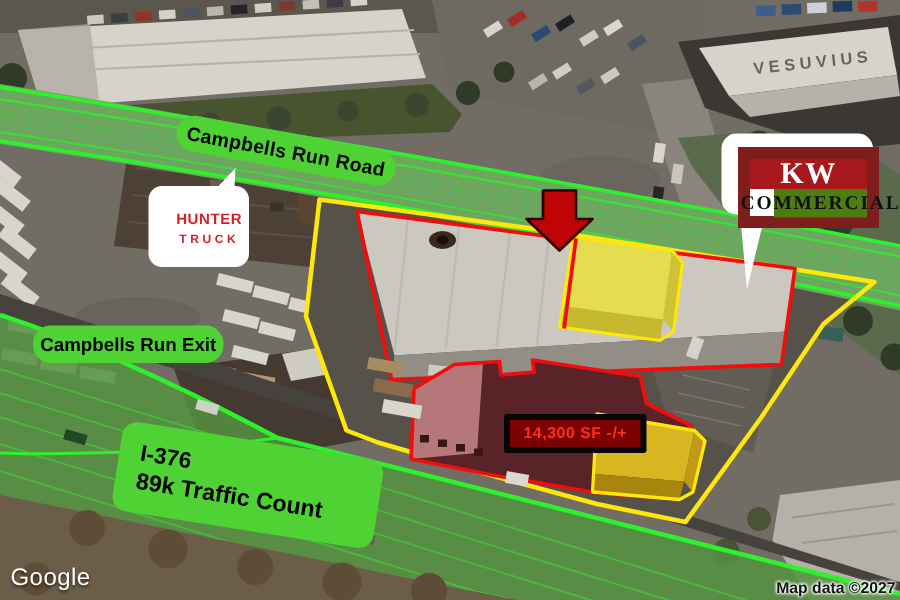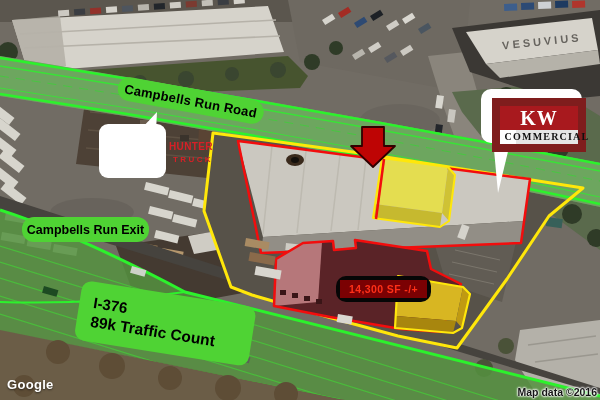--- a/index.html
+++ b/index.html
@@ -17,38 +17,38 @@
         background:#4fd334;position:absolute;transform:rotate(9deg);transform-origin:0 0;
         display:flex;flex-direction:column;justify-content:center;padding-left:14px;
         color:#000;font-weight:700;}
   #box-i376 .l1{font-size:15px;}
   #box-i376 .l2{font-size:15.5px;margin-top:2px;}
 
   .sf-label{position:absolute;background:#060606;padding:4px;border-radius:2px;}
   .sf-label .inner{background:#7b0103;padding:3px 9px;font-size:10.5px;font-weight:700;
         color:#ff3018;letter-spacing:.4px;white-space:nowrap;}
   #sf1{left:314px;top:163px;}
-  #sf2{left:336px;top:276px;border-radius:10px;}
+  #sf2{left:336px;top:276px;}
 
   #hunter-text{position:absolute;left:100px;top:129px;width:79px;height:46px;
-        display:flex;flex-direction:column;align-items:flex-end;justify-content:center;
-        color:#d62027;text-align:center;padding-left:34px;}
+        display:flex;flex-direction:column;align-items:center;justify-content:center;
+        color:#d62027;text-align:center;}
   #hunter-text .h1{font-size:10px;font-weight:800;letter-spacing:.4px;}
   #hunter-text .h2{font-size:8px;font-weight:700;letter-spacing:2.4px;margin-top:3px;}
 
   #kw-logo{position:absolute;left:492px;top:98px;width:78px;height:38px;
         border:8px solid #7f1d1d;display:flex;flex-direction:column;background:#fff;}
   #kw-logo .kw-top{flex:1;background:#a8191e;display:flex;align-items:center;justify-content:center;
         color:#fff;font-family:"Liberation Serif",serif;font-weight:700;font-size:20px;
         letter-spacing:1px;line-height:1;}
-  #kw-logo .kw-bottom{background:#e5e5e5;display:flex;align-items:center;justify-content:center;
-        color:#101010;font-family:"Liberation Serif",serif;font-weight:700;font-size:10px;
+  #kw-logo .kw-bottom{background:#4d7c0f;display:flex;align-items:center;justify-content:center;
+        color:#101010;font-family:"Liberation Serif",serif;font-weight:700;font-size:13px;
         letter-spacing:1.2px;padding:1px 0 2px;margin-left:16px;}
 
-  #google{position:absolute;left:7px;top:377px;font-size:13px;color:#fff;font-weight:700;
+  #google{position:absolute;left:7px;top:377px;font-size:16px;color:#fff;font-weight:400;
         letter-spacing:.3px;text-shadow:0 1px 2px rgba(0,0,0,.6);}
   #mapdata{position:absolute;right:3px;top:386px;font-size:10.5px;color:#141414;font-weight:600;
         text-shadow:0 0 2px #fff,0 0 2px #fff,0 0 2px #fff,0 0 3px #fff;}
 </style>
 </head>
 <body>
 
 <div class="stage">
 
 <svg width="600" height="400" viewBox="0 0 600 400">
@@ -300,16 +300,16 @@
     <div class="h1">HUNTER</div>
     <div class="h2">TRUCK</div>
   </div>
 
   <div id="kw-logo">
     <div class="kw-top">KW</div>
     <div class="kw-bottom">COMMERCIAL</div>
   </div>
 
   <div id="google">Google</div>
-  <div id="mapdata">Map data ©2016</div>
+  <div id="mapdata">Map data ©2027</div>
 </div>
 
 </div>
 
 </body></html>

